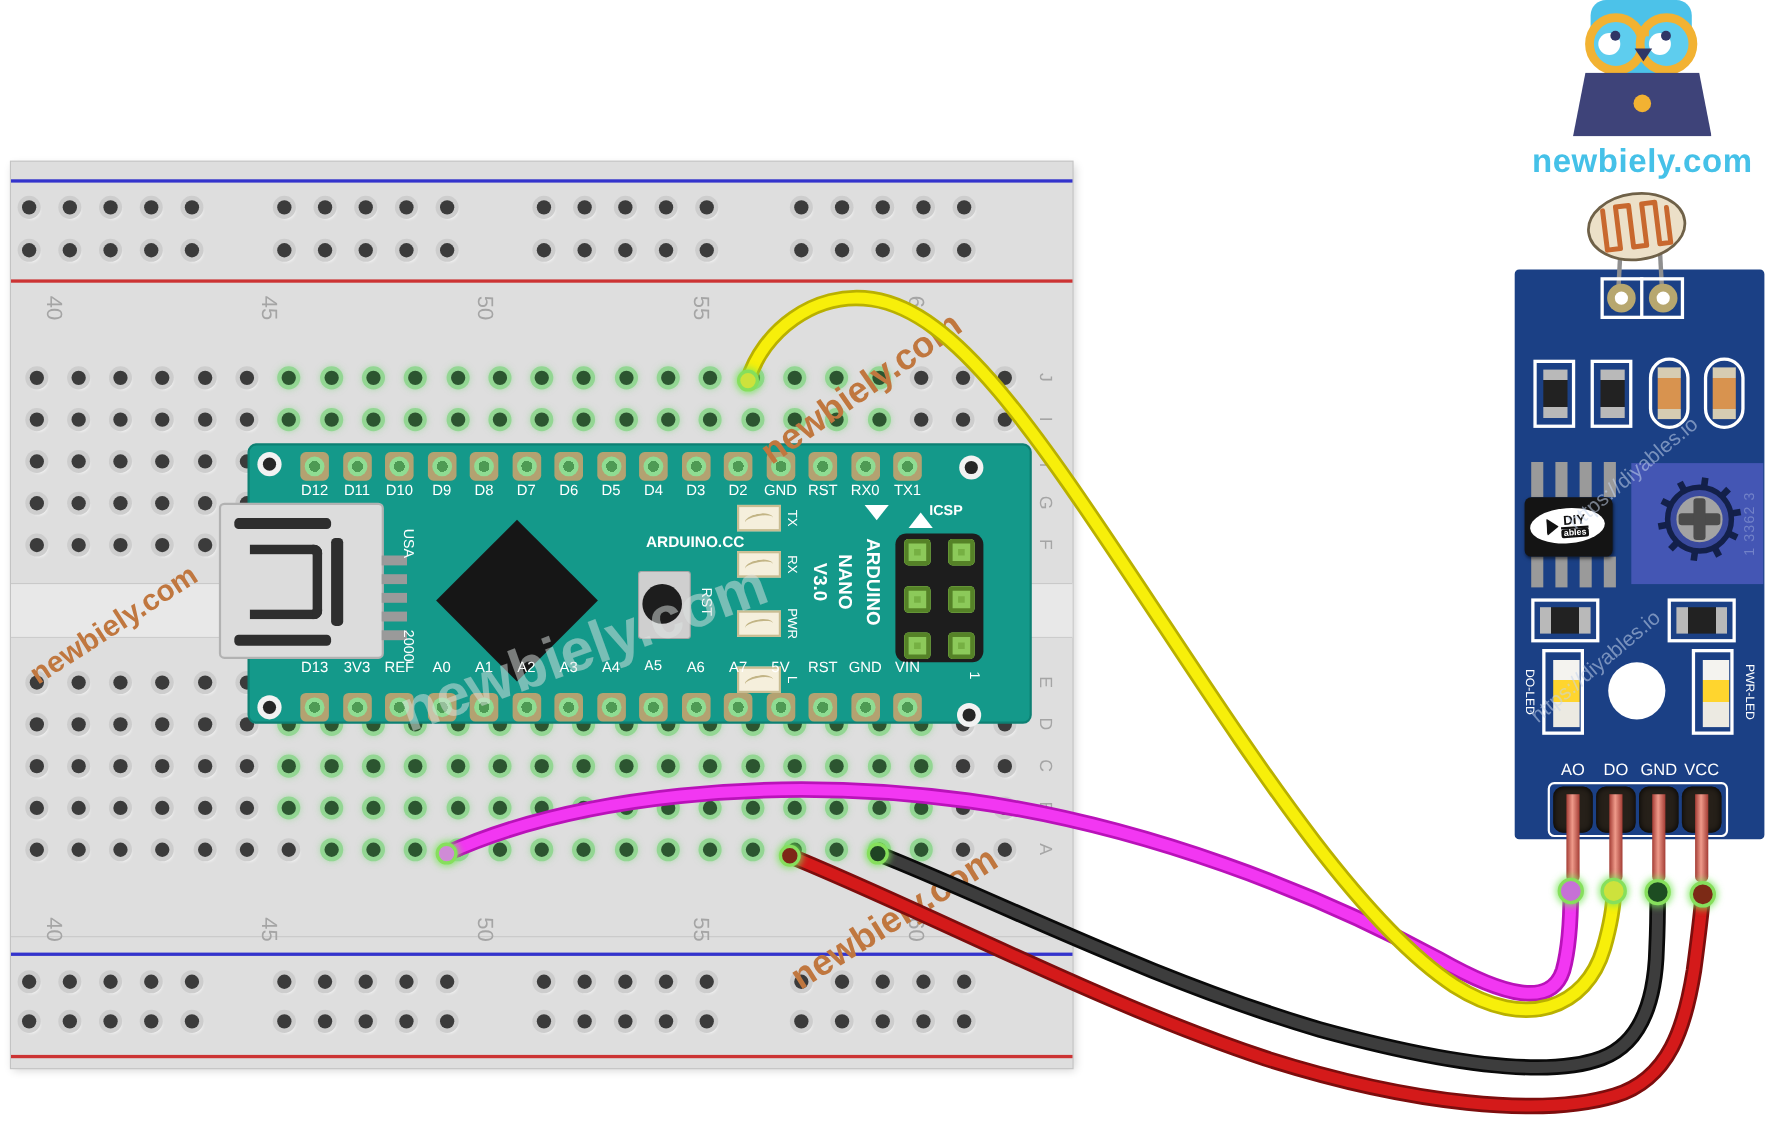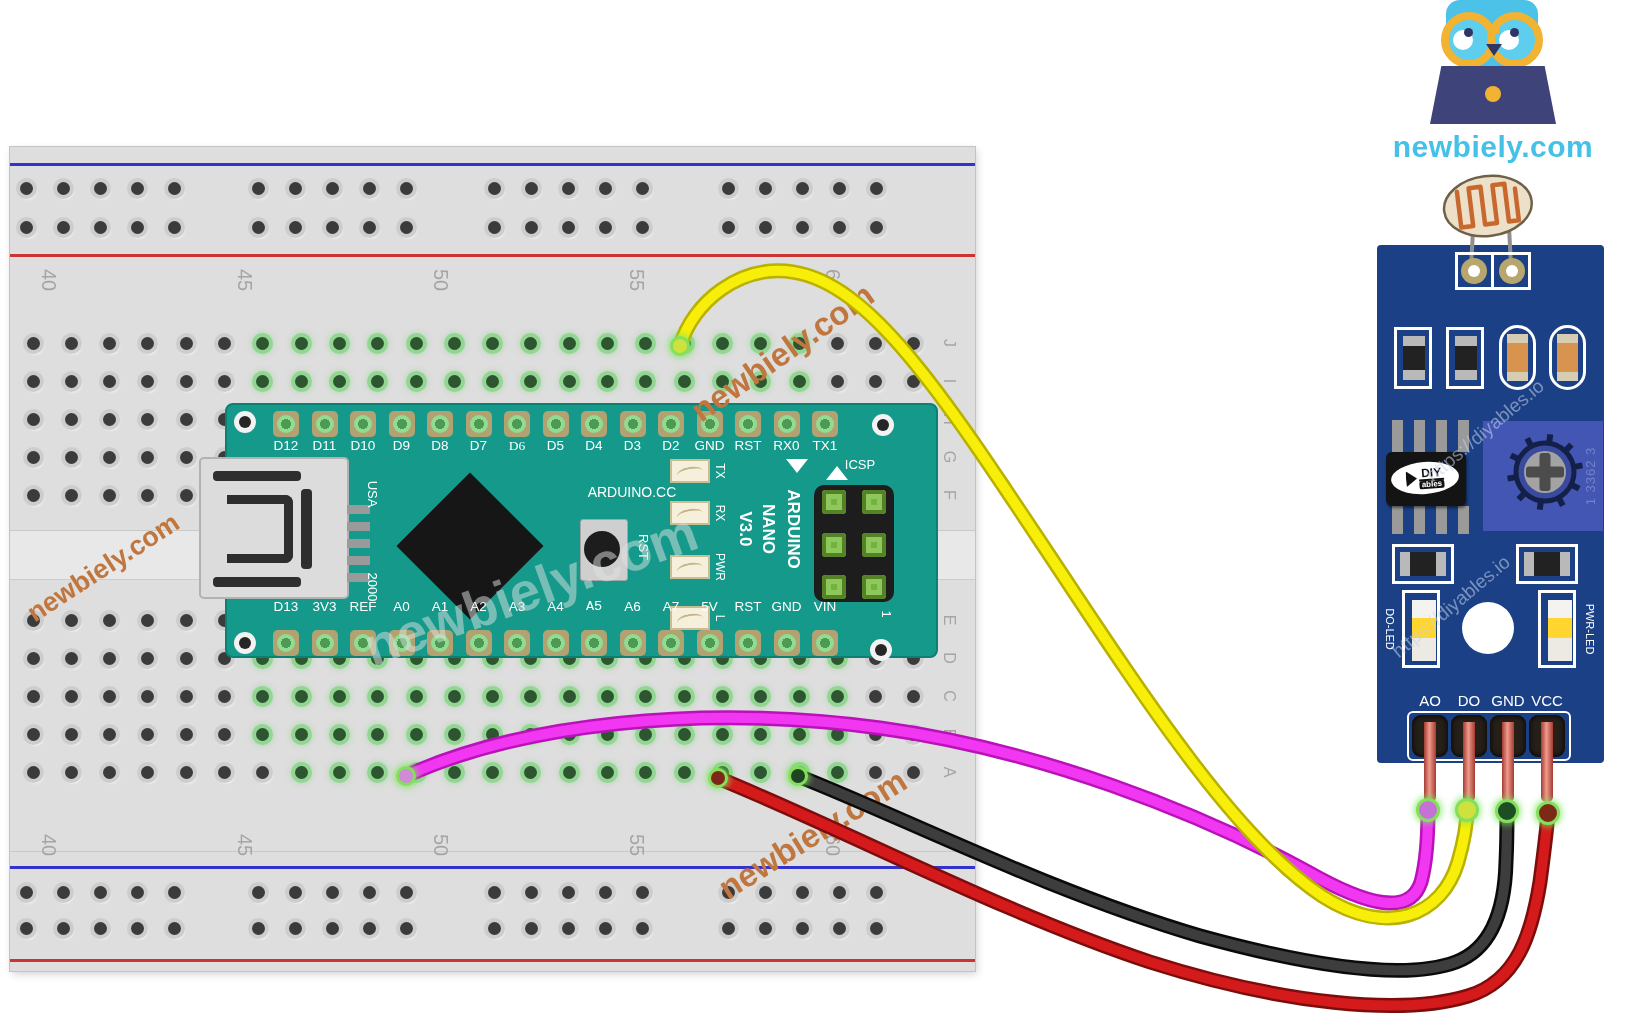--- a/index.html
+++ b/index.html
@@ -14,21 +14,21 @@
     border-top:1px solid #c9c9c9;border-bottom:1px solid #cccccc;}
   #holes,#bb-labels{left:0;top:0;width:1628px;height:1024px;z-index:2;pointer-events:none;}
   .hole{position:absolute;width:13px;height:13px;border-radius:50%;background:#3b3b3b;
     box-shadow:0 0 0 4px #cdcdcd,2px 3px 3px 1px rgba(255,255,255,.95);}
   .hole.green{background:#2c5530;
     box-shadow:0 0 0 4px #93d693,0 0 6px 4px rgba(130,215,130,.55);}
   .bblab{position:absolute;color:#a5a5a5;white-space:nowrap;
     transform:translate(-50%,-50%) rotate(90deg);}
   .vt{position:absolute;white-space:nowrap;transform:translate(-50%,-50%) rotate(90deg);}
   .vtu{position:absolute;white-space:nowrap;transform:translate(-50%,-50%) rotate(-90deg);}
-  .ct{position:absolute;white-space:nowrap;transform:translate(-50%,-50%);}
+  .ct{position:absolute;white-space:nowrap;transform:translate(-50%,-50%);font-weight:bold;}
   
   #nano{left:225px;top:403px;width:713px;height:255px;background:#14998a;
     border:2px solid #0d8073;border-radius:8px;box-sizing:border-box;z-index:3;}
   .mount{position:absolute;width:22px;height:22px;border-radius:50%;background:#f2f2f2;}
   .mount::after{content:"";position:absolute;left:5px;top:5px;width:12px;height:12px;
     border-radius:50%;background:#262626;}
   .npad{position:absolute;width:26px;height:26px;border-radius:5px;background:#b3a271;}
   .npin{position:absolute;left:4px;top:4px;width:18px;height:18px;border-radius:50%;
     background:radial-gradient(circle at 50% 50%,#4e9a54 0 5px,#8fdc92 5px);}
   .nlab{position:absolute;color:#fff;font-size:13.5px;transform:translate(-50%,0);
@@ -559,21 +559,21 @@
         <div class="npin"></div>
       </div>
       <div class="nlab" style="left: 213px; top: 33px;">D8</div>
       <div class="npad" style="left: 238.5px; top: 6px;">
         <div class="npin"></div>
       </div>
       <div class="nlab" style="left: 251.5px; top: 33px;">D7</div>
       <div class="npad" style="left: 277px; top: 6px;">
         <div class="npin"></div>
       </div>
-      <div class="nlab" style="left: 290px; top: 33px; font-family: Liberation Serif, serif;">D6</div>
+      <div class="nlab" style="left: 290px; top: 33px;">D6</div>
       <div class="npad" style="left: 315.5px; top: 6px;">
         <div class="npin"></div>
       </div>
       <div class="nlab" style="left: 328.5px; top: 33px;">D5</div>
       <div class="npad" style="left: 354px; top: 6px;">
         <div class="npin"></div>
       </div>
       <div class="nlab" style="left: 367px; top: 33px;">D4</div>
       <div class="npad" style="left: 392.5px; top: 6px;">
         <div class="npin"></div>

